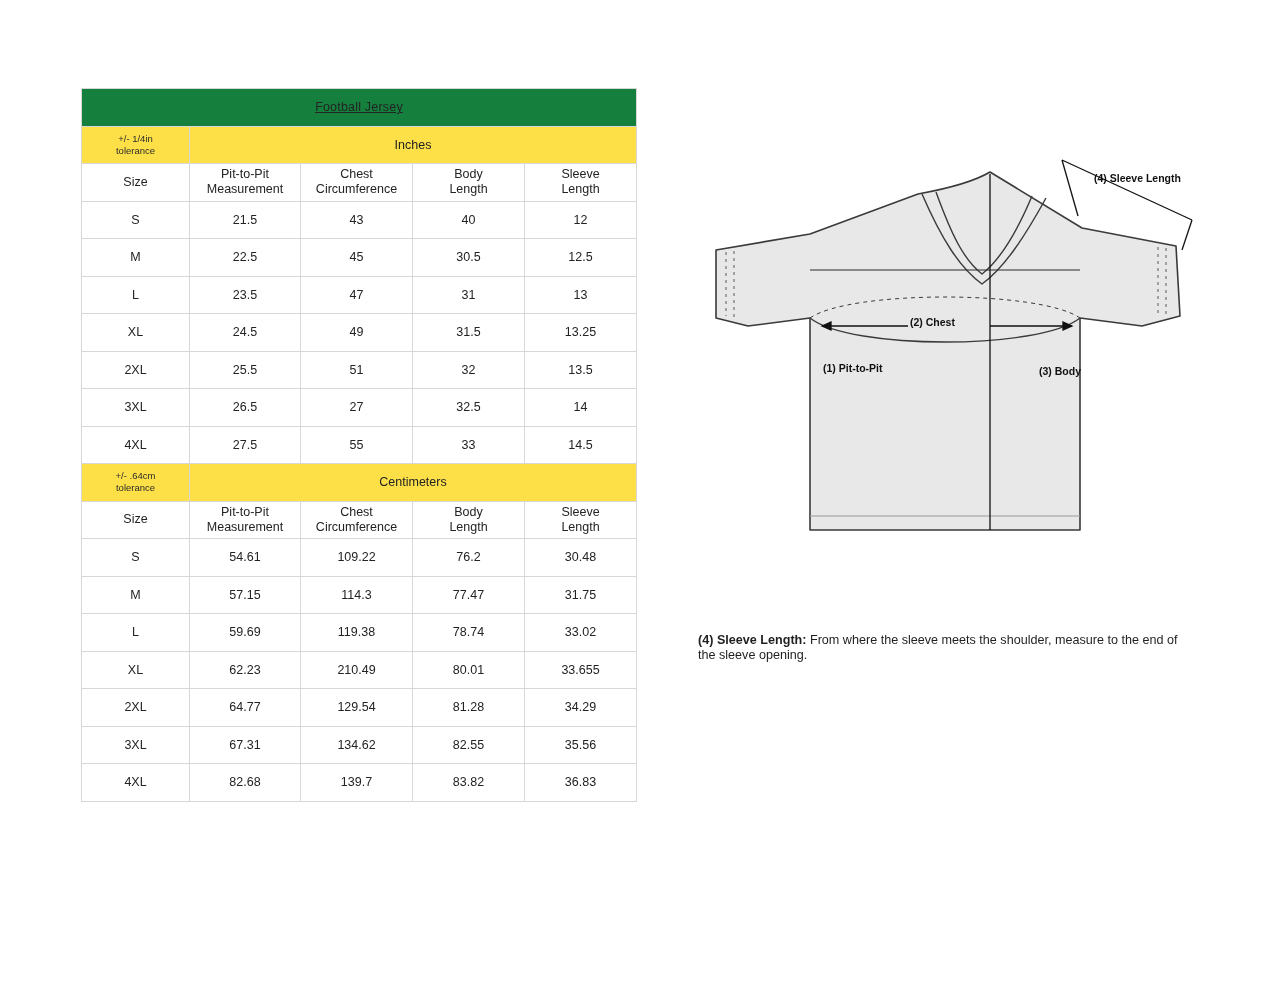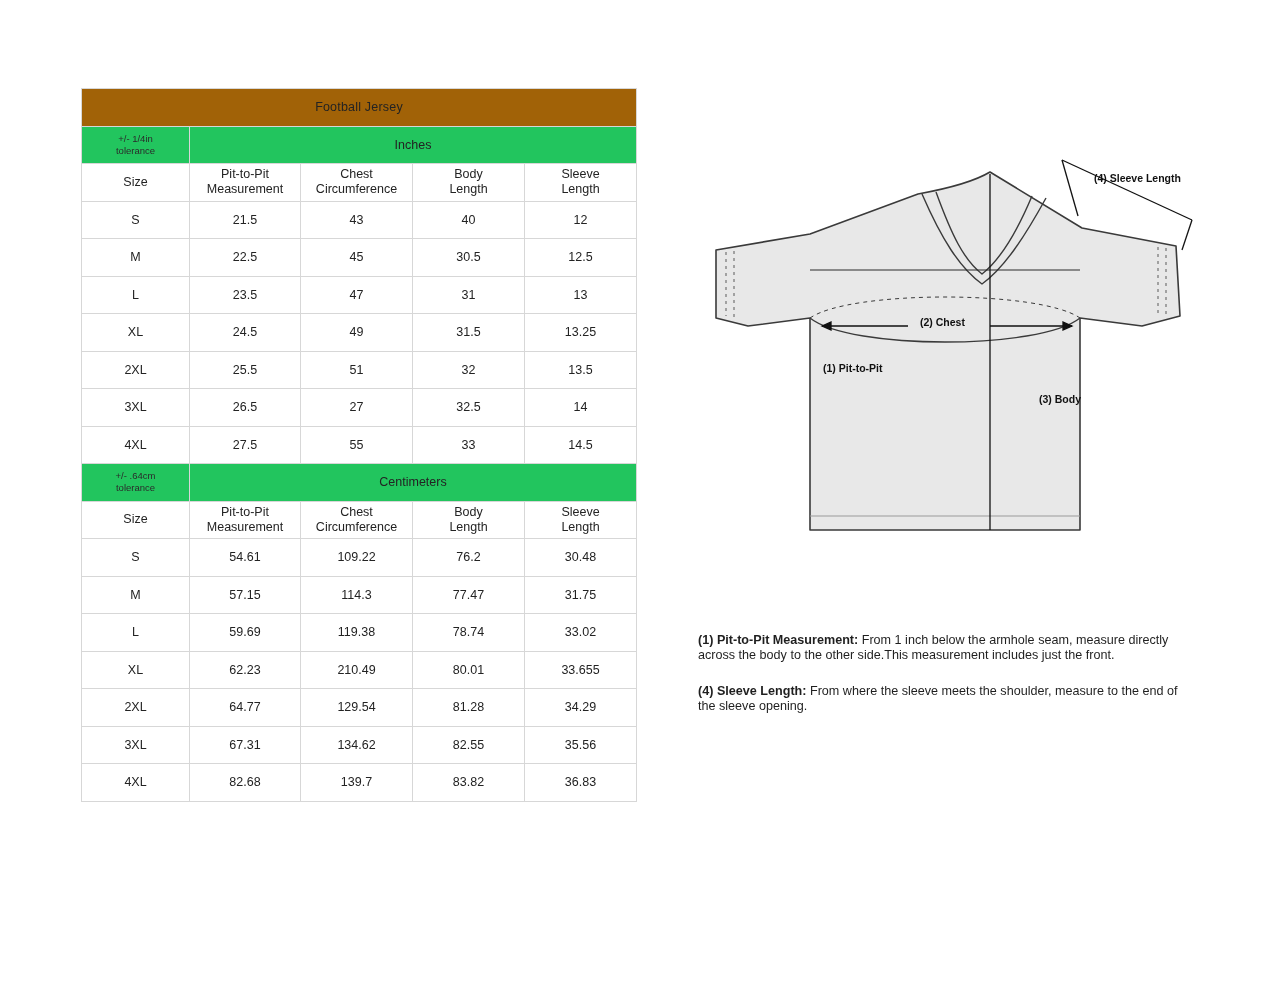--- a/index.html
+++ b/index.html
@@ -35,28 +35,29 @@
     border: 1px solid #d7d7d7;
     text-align: center;
     vertical-align: middle;
     font-size: 12.5px;
     font-weight: normal;
     color: #232323;
     padding: 0;
     height: 37.5px;
   }
   .title-row td {
-    background: #a16207;
+    background: #15803d;
     height: 47px;
     font-size: 17px;
     font-weight: bold;
     letter-spacing: .2px;
+    text-decoration: underline;
   }
   .unit-row td {
-    background: #22c55e;
+    background: #fde047;
     height: 44px;
     font-weight: bold;
     font-size: 13px;
   }
   .unit-row td.tol {
     font-weight: normal;
     font-size: 9.5px;
     line-height: 12px;
     color: #2b2b2b;
   }
@@ -88,23 +89,23 @@
   .diagram svg { display: block; }
   .dlabel {
     position: absolute;
     font-size: 10.5px;
     font-weight: bold;
     color: #111;
     white-space: nowrap;
     text-align: center;
   }
   #lbl-sleeve { left: 404px; top: 22px; }
-  #lbl-chest  { left: 230px; top: 166px; }
+  #lbl-chest  { left: 220px; top: 166px; }
   #lbl-pit    { left: 133px; top: 212px; }
-  #lbl-body   { left: 312px; top: 243px; padding-left: 37px; }
+  #lbl-body   { left: 312px; top: 215px; padding-left: 37px; }
 
   
   .notes {
     position: absolute;
     left: 698px;
     top: 620px;
     width: 500px;
   }
   .note {
     font-size: 12.6px;
@@ -349,20 +350,17 @@
     </svg>
 
     <span class="dlabel" id="lbl-sleeve">(4) Sleeve Length</span>
     <span class="dlabel" id="lbl-chest">(2) Chest</span>
     <span class="dlabel" id="lbl-pit">(1) Pit-to-Pit</span>
     <span class="dlabel" id="lbl-body">(3) Body</span>
   </div>
 
   <div class="notes">
     <p class="note">
-      <b>(1) Pit-to-Pit Measurement:</b><span> From 1 inch below the armhole seam, measure directly across the body to the other side.This measurement includes just the front.</span>
-    </p>
-    <p class="note">
       <b>(4) Sleeve Length:</b><span> From where the sleeve meets the shoulder, measure to the end of the sleeve opening.</span>
     </p>
   </div>
 
 </div>
 
 </body></html>

